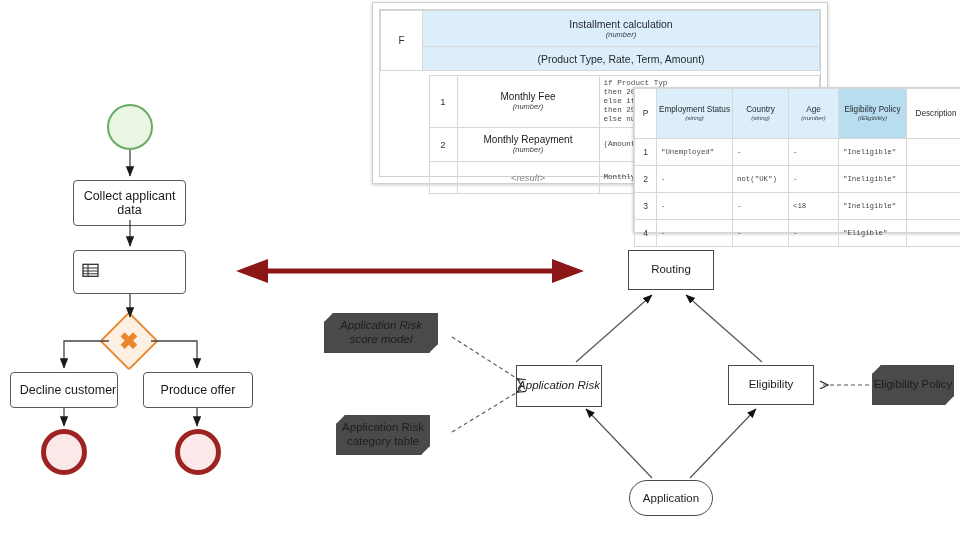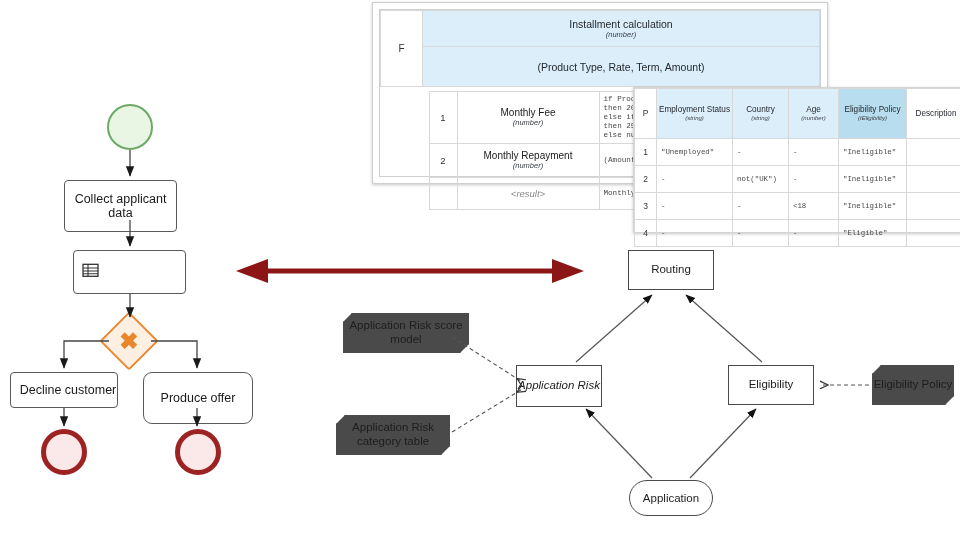--- a/index.html
+++ b/index.html
@@ -97,21 +97,21 @@
 </style>
 </head>
 <body>
 
 <div id="stage">
 
   <div>
 
     <div class="start-ev" style="left:107px;top:104px;"></div>
 
-    <div class="bpmn-task" style="left:64px;top:180px;width:113px;height:52px;">
+    <div class="bpmn-task" style="left:73px;top:180px;width:113px;height:46px;">
       <span class="lbl">Collect applicant data</span>
     </div>
 
     <div class="bpmn-task" style="left:73px;top:250px;width:113px;height:44px;padding-left:26px;">
       <span class="dt-icon">
         <svg width="17" height="17" viewBox="0 0 17 17">
           <rect x="1" y="2.5" width="15" height="12" fill="#fff" stroke="#333" stroke-width="1.3"></rect>
           <line x1="1" y1="6.2" x2="16" y2="6.2" stroke="#333" stroke-width="1.1"></line>
           <line x1="1" y1="9.2" x2="16" y2="9.2" stroke="#333" stroke-width="1.1"></line>
           <line x1="1" y1="11.9" x2="16" y2="11.9" stroke="#333" stroke-width="1.1"></line>
@@ -122,21 +122,21 @@
 
     <div style="position:absolute;left:108px;top:320px;width:42px;height:42px;">
       <div class="gateway"></div>
       <div class="gw-x">✖</div>
     </div>
 
     <div class="bpmn-task" style="left:10px;top:372px;width:108px;height:36px;padding-left:8px;">
       <span class="lbl">Decline customer</span>
     </div>
 
-    <div class="bpmn-task" style="left:143px;top:372px;width:110px;height:52px;border-radius:9px;">
+    <div class="bpmn-task" style="left:143px;top:372px;width:110px;height:36px;">
       <span class="lbl">Produce offer</span>
     </div>
 
     <div class="end-ev" style="left:41px;top:429px;"></div>
     <div class="end-ev" style="left:175px;top:429px;"></div>
   </div>
 
   <div>
 
     <div class="drd-dec" style="left:628px;top:250px;width:86px;height:40px;">
@@ -144,25 +144,25 @@
     </div>
 
     <div class="drd-dec" style="left:516px;top:365px;width:86px;height:42px;font-style:italic;">
       <span>Application Risk</span>
     </div>
 
     <div class="drd-dec" style="left:728px;top:365px;width:86px;height:40px;">
       <span>Eligibility</span>
     </div>
 
-    <div class="drd-ks" style="left:343px;top:313px;width:126px;height:40px;">
+    <div class="drd-ks" style="left:324px;top:313px;width:114px;height:40px;font-style:italic;">
       <span>Application Risk score model</span>
     </div>
 
-    <div class="drd-ks" style="left:336px;top:415px;width:114px;height:40px;">
+    <div class="drd-ks" style="left:336px;top:415px;width:94px;height:40px;">
       <span>Application Risk category table</span>
     </div>
 
     <div class="drd-ks" style="left:872px;top:365px;width:82px;height:40px;">
       <span>Eligibility Policy</span>
     </div>
 
     <div class="drd-input" style="left:629px;top:480px;width:84px;height:36px;">
       <span>Application</span>
     </div>
@@ -173,21 +173,21 @@
       <table class="dt" style="height:100%;">
         <tbody>
             <tr>
           <td rowspan="2" class="f-cell" style="width:42px;">F</td>
           <td class="blue hdr-title" style="height:36px;">
             <span>Installment calculation</span>
             <span class="ital">(number)</span>
           </td>
         </tr>
         <tr>
-          <td class="blue hdr-sig" style="height:40px;">(Product Type, Rate, Term, Amount)</td>
+          <td class="blue hdr-sig" style="height:24px;">(Product Type, Rate, Term, Amount)</td>
         </tr>
         <tr>
           <td style="border:none;"></td>
           <td style="border:none;padding:4px 0 6px 6px;vertical-align:top;">
             <table class="dt" style="width:100%;">
               <tbody>
                     <tr style="height:46px;">
                 <td class="num-cell" style="width:28px;">1</td>
                 <td class="name-cell" style="width:142px;">
                   <span>Monthly Fee</span>

